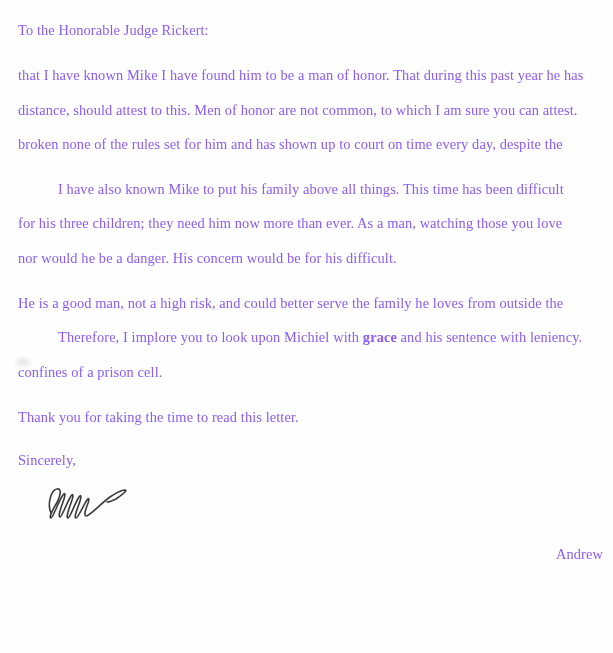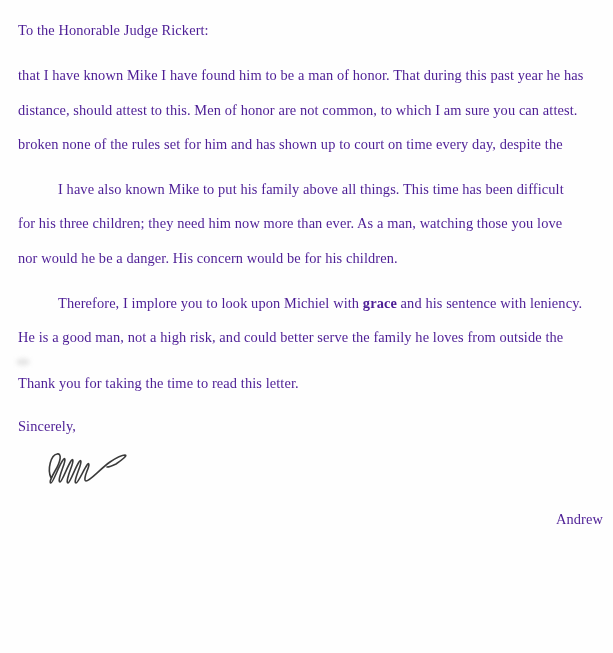--- a/index.html
+++ b/index.html
@@ -2,21 +2,21 @@
 <html><head>
 <meta charset="utf-8">
 <style>
   html, body { margin: 0; padding: 0; background: #888; }
   .page {
     position: relative;
     width: 613px;
     height: 653px;
     background: #fefefe;
     font-family: "Liberation Serif", serif;
-    color: #4c1d95;
+    color: #8b5cf6;
     overflow: hidden;
     box-sizing: border-box;
   }
   .letter {
     position: absolute;
     top: 13px;
     left: 18px;
     right: 10px;
     font-size: 14.4px;
   }
@@ -55,25 +55,26 @@
 
     <div id="paragraphs">
         <div class="paragraph">
           <div class="line">that I have known Mike I have found him to be a man of honor. That during this past year he has</div>
           <div class="line">distance, should attest to this. Men of honor are not common, to which I am sure you can attest.</div>
           <div class="line">broken none of the rules set for him and has shown up to court on time every day, despite the</div>
         </div>
         <div class="paragraph">
           <div class="line indent">I have also known Mike to put his family above all things. This time has been difficult</div>
           <div class="line">for his three children; they need him now more than ever. As a man, watching those you love</div>
-          <div class="line">nor would he be a danger. His concern would be for his children.</div>
+          <div class="line">nor would he be a danger. His concern would be for his difficult.</div>
         </div>
         <div class="paragraph">
+          <div class="line">He is a good man, not a high risk, and could better serve the family he loves from outside the</div>
           <div class="line indent"><span>Therefore, I implore you to look upon Michiel with </span><span class="bold">grace</span><span> and his sentence with leniency.</span></div>
-          <div class="line">He is a good man, not a high risk, and could better serve the family he loves from outside the</div>
+          <div class="line">confines of a prison cell.</div>
         </div>
         <div class="paragraph">
           <div class="line">Thank you for taking the time to read this letter.</div>
         </div>
       </div>
 
     <div class="line closing-line">Sincerely,</div>
 
     <div class="signature-block">
       <svg width="90" height="44" viewBox="0 0 90 44">

